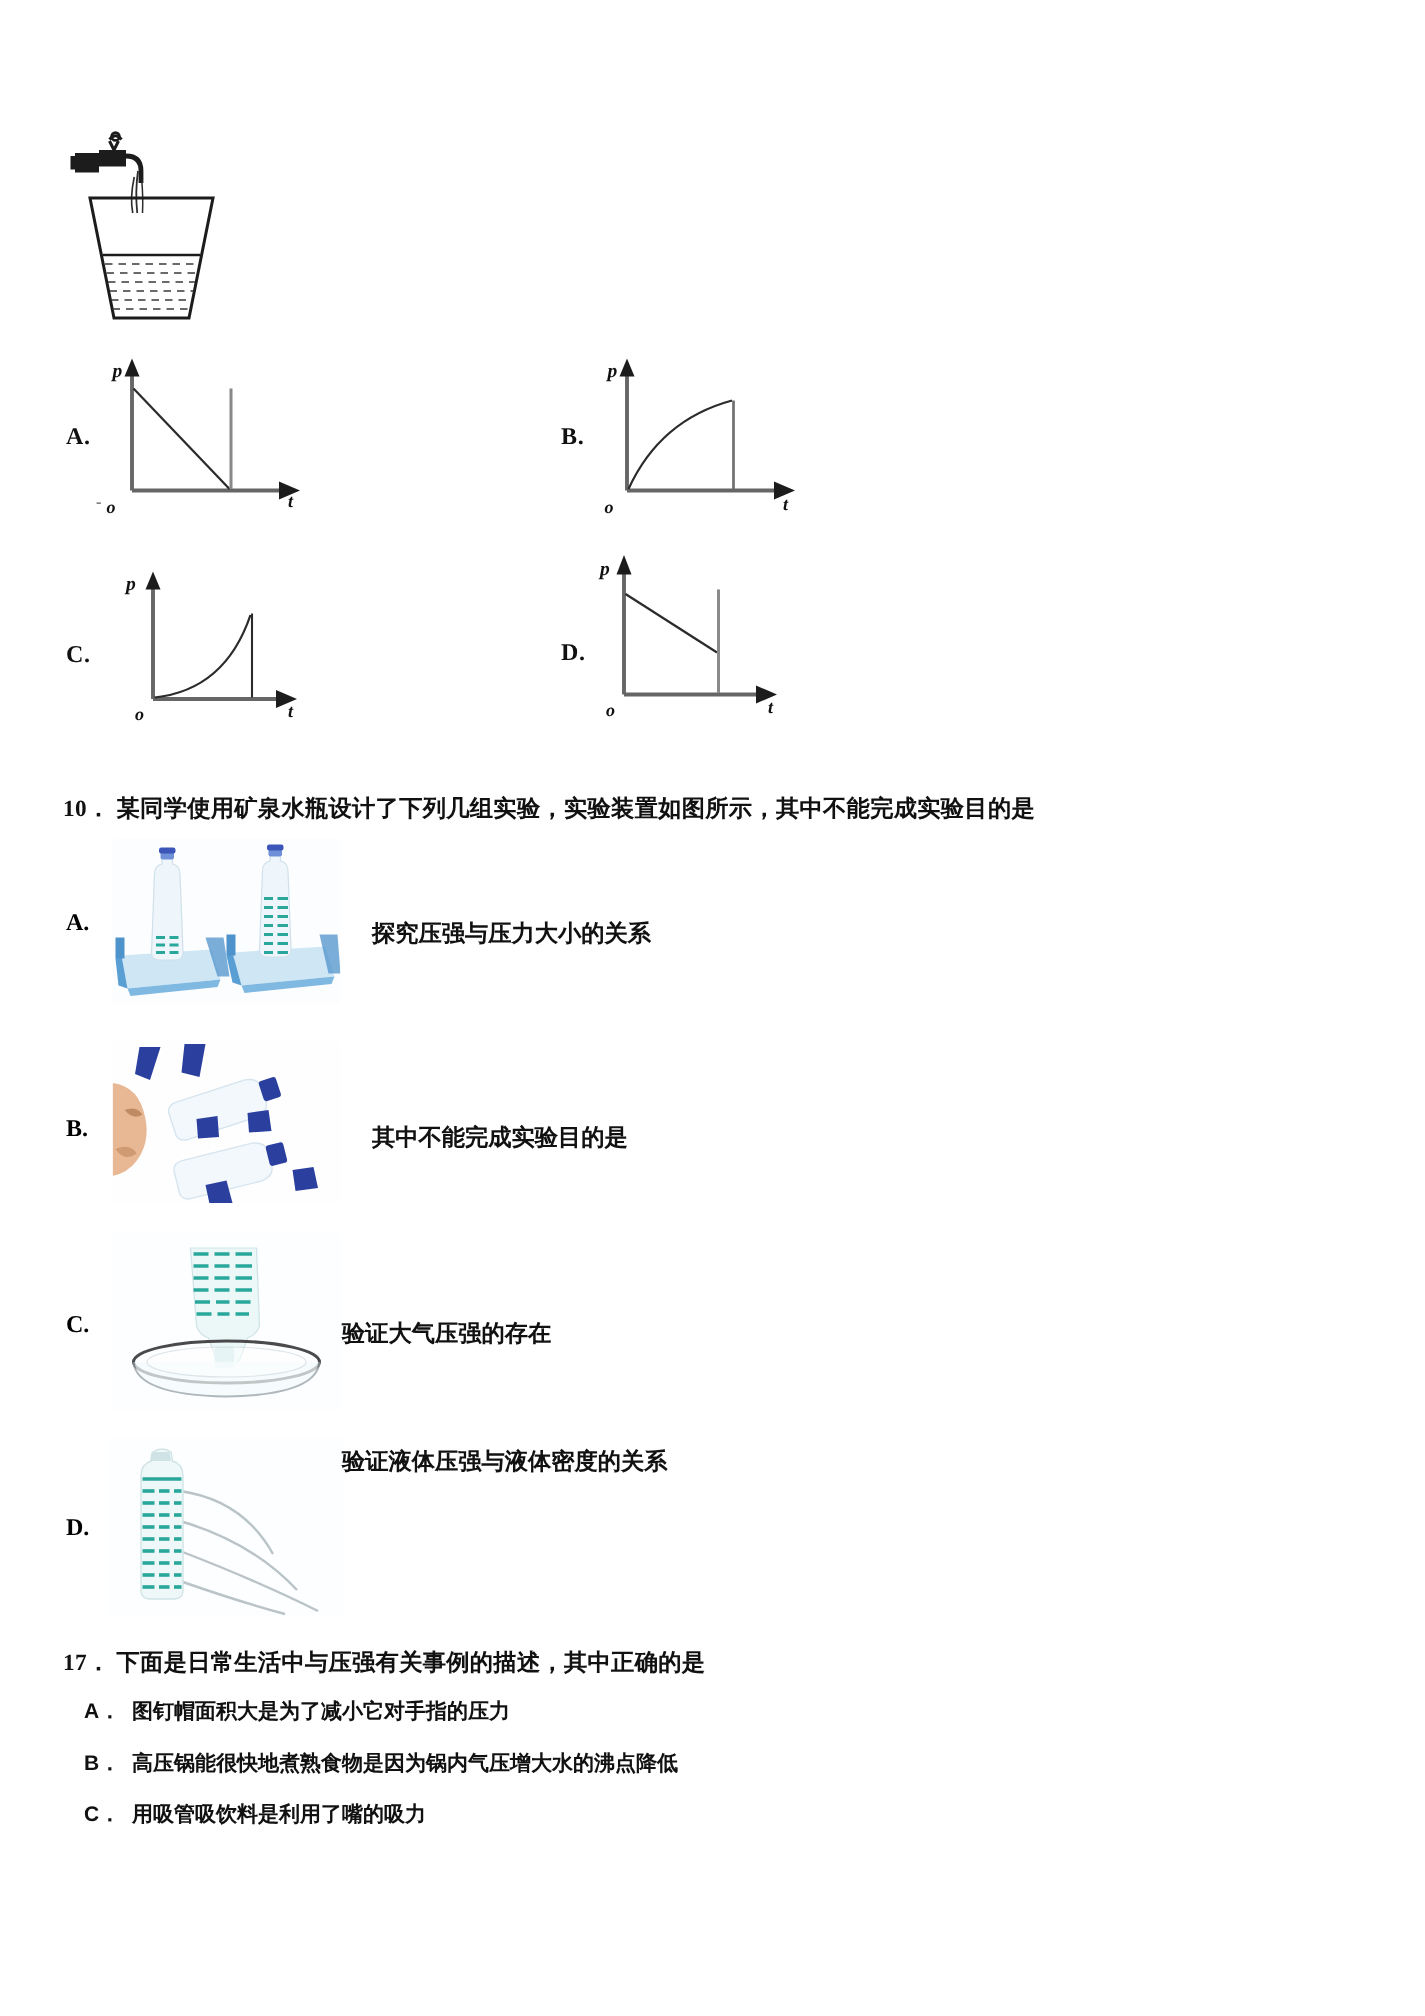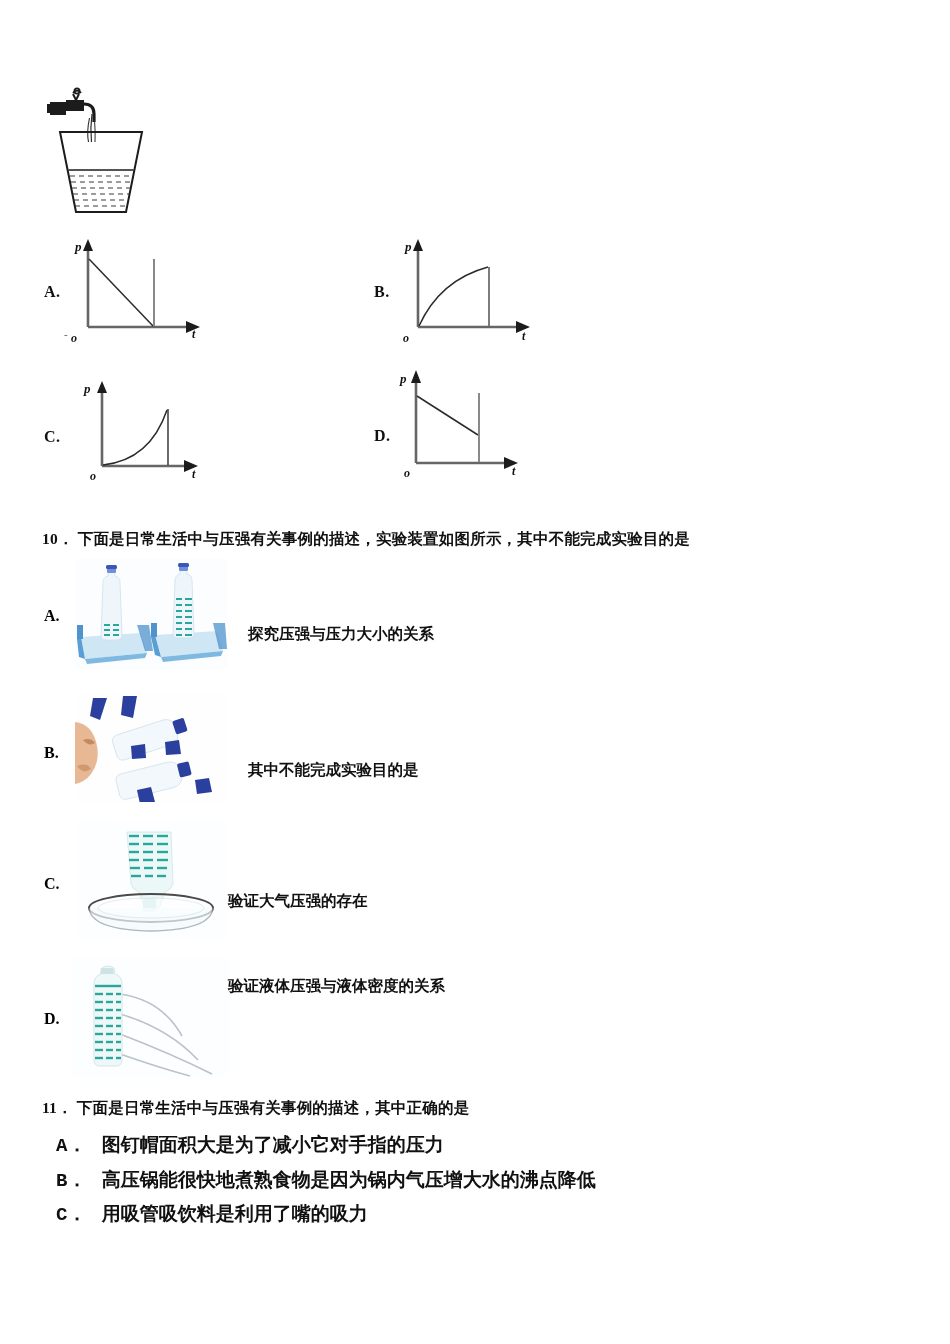--- a/index.html
+++ b/index.html
@@ -73,28 +73,27 @@
     background: #fdfdff;
     overflow: hidden;
   }
   .pic-caption {
     position: absolute;
     font-family: "Liberation Serif", "DejaVu Serif", serif;
     font-size: 15.5px;
     font-weight: bold;
     white-space: nowrap;
     color: #111;
-    margin-top: 12px;
   }
 
   
   .choice-line {
     position: absolute;
-    font-family: Liberation Mono, monospace;
-    font-size: 19px;
+    font-family: Liberation Sans, sans-serif;
+    font-size: 14px;
     font-weight: bold;
     white-space: nowrap;
     color: #111;
   }
   .choice-line .cl-letter { font-weight: bold; margin-right: 4px; }
 </style>
 </head>
 <body>
 
 <div class="page">
@@ -192,21 +191,21 @@
       <line x1="46" y1="98" x2="138" y2="98" stroke="#666" stroke-width="2.6"></line>
       <polygon points="148,98 134,92 134,104" fill="#1c1c1c"></polygon>
 
       <line x1="47" y1="31" x2="108" y2="70" stroke="#2b2b2b" stroke-width="1.5"></line>
       <line x1="109" y1="97" x2="109" y2="28" stroke="#8a8a8a" stroke-width="2"></line>
     </svg>
   </div>
 
   <div class="qtext" style="left:42px; top:529px;">
     <span class="qnum">10．</span>
-    <span>下面是日常生活中与压强有关事例的描述，实验装置如图所示，其中不能完成实验目的是</span>
+    <span>某同学使用矿泉水瓶设计了下列几组实验，实验装置如图所示，其中不能完成实验目的是</span>
   </div>
 
   <div class="pic-row" style="left:0; top:0;">
     <span class="pic-letter" style="left:44px; top:607px;">A.</span>
     <div class="pic-box" style="left:75px; top:559px; width:152px; height:110px;">
       <svg width="152" height="110" viewBox="0 0 152 110">
         <rect x="0" y="0" width="152" height="110" fill="#fcfdff"></rect>
 
         <g>
           <path d="M6 78 L66 74 L72 94 L10 100 Z" fill="#cfe6f5"></path>
@@ -386,21 +385,21 @@
               <line x1="34" y1="100" x2="41" y2="100"></line>
               <line x1="44" y1="100" x2="49" y2="100"></line>
           </g>
         </g>
       </svg>
     </div>
     <span class="pic-caption" style="left:228px; top:964px;">验证液体压强与液体密度的关系</span>
   </div>
 
   <div class="qtext" style="left:42px; top:1098px;">
-    <span class="qnum">11．</span>
+    <span class="qnum">17．</span>
     <span>下面是日常生活中与压强有关事例的描述，其中正确的是</span>
   </div>
 
   <div class="choice-line" style="left:56px; top:1132px;">
     <span class="cl-letter">A．</span>
     <span>图钉帽面积大是为了减小它对手指的压力</span>
   </div>
 
   <div class="choice-line" style="left:56px; top:1201px;">
     <span class="cl-letter">C．</span>

